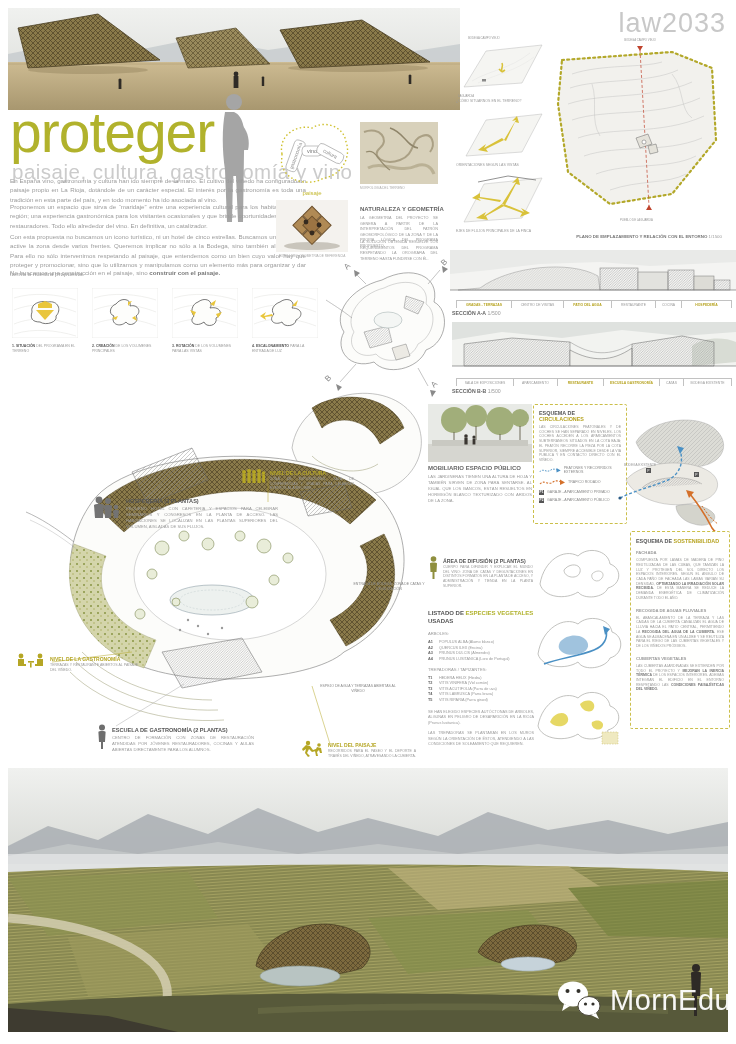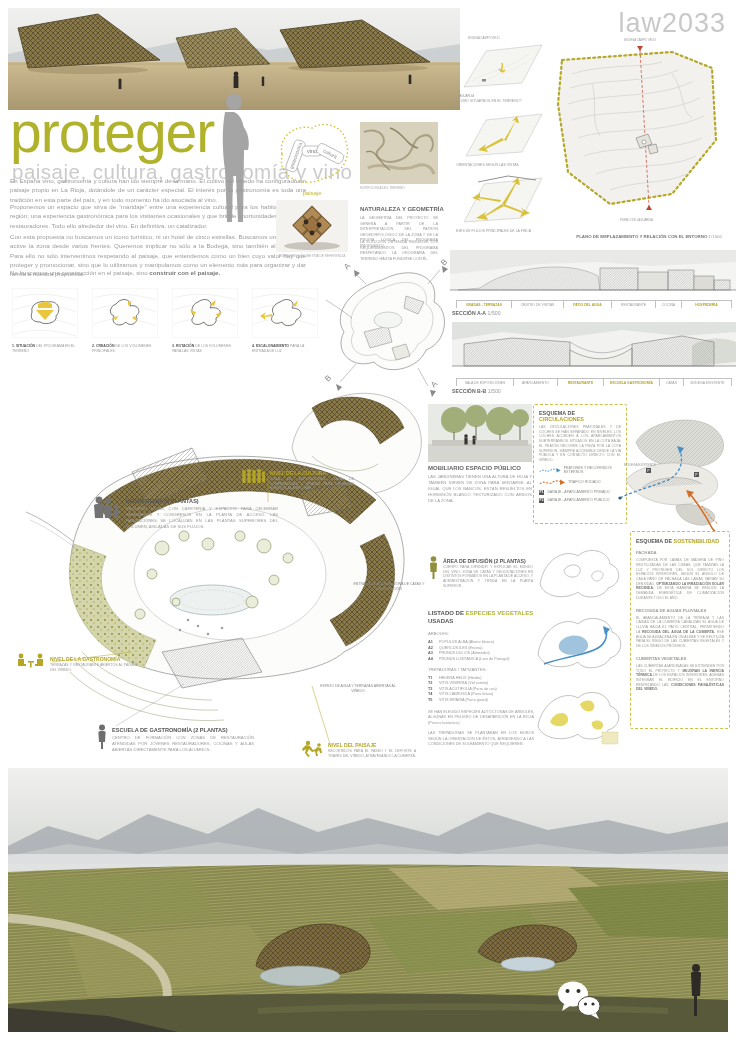--- a/index.html
+++ b/index.html
@@ -723,15 +723,16 @@
     <svg width="46" height="40" viewBox="0 0 46 40">
       <ellipse cx="17" cy="14" rx="15" ry="12.5" fill="#ffffff"></ellipse>
       <path d="M8,24 L6,31 L14,26 Z" fill="#ffffff"></path>
       <circle cx="11.5" cy="11" r="2" fill="#33312c"></circle>
       <circle cx="22.5" cy="11" r="2" fill="#33312c"></circle>
       <ellipse cx="33" cy="26" rx="11" ry="9.5" fill="#ffffff" stroke="#4a463c" stroke-width="1"></ellipse>
       <path d="M40,33 L43,39 L35,35 Z" fill="#ffffff"></path>
       <circle cx="29.5" cy="24" r="1.6" fill="#33312c"></circle>
       <circle cx="37" cy="24" r="1.6" fill="#33312c"></circle>
     </svg>
+    <span class="wmtxt">MornEdu</span>
   </div>
 
 </div>
 
 </body></html>

